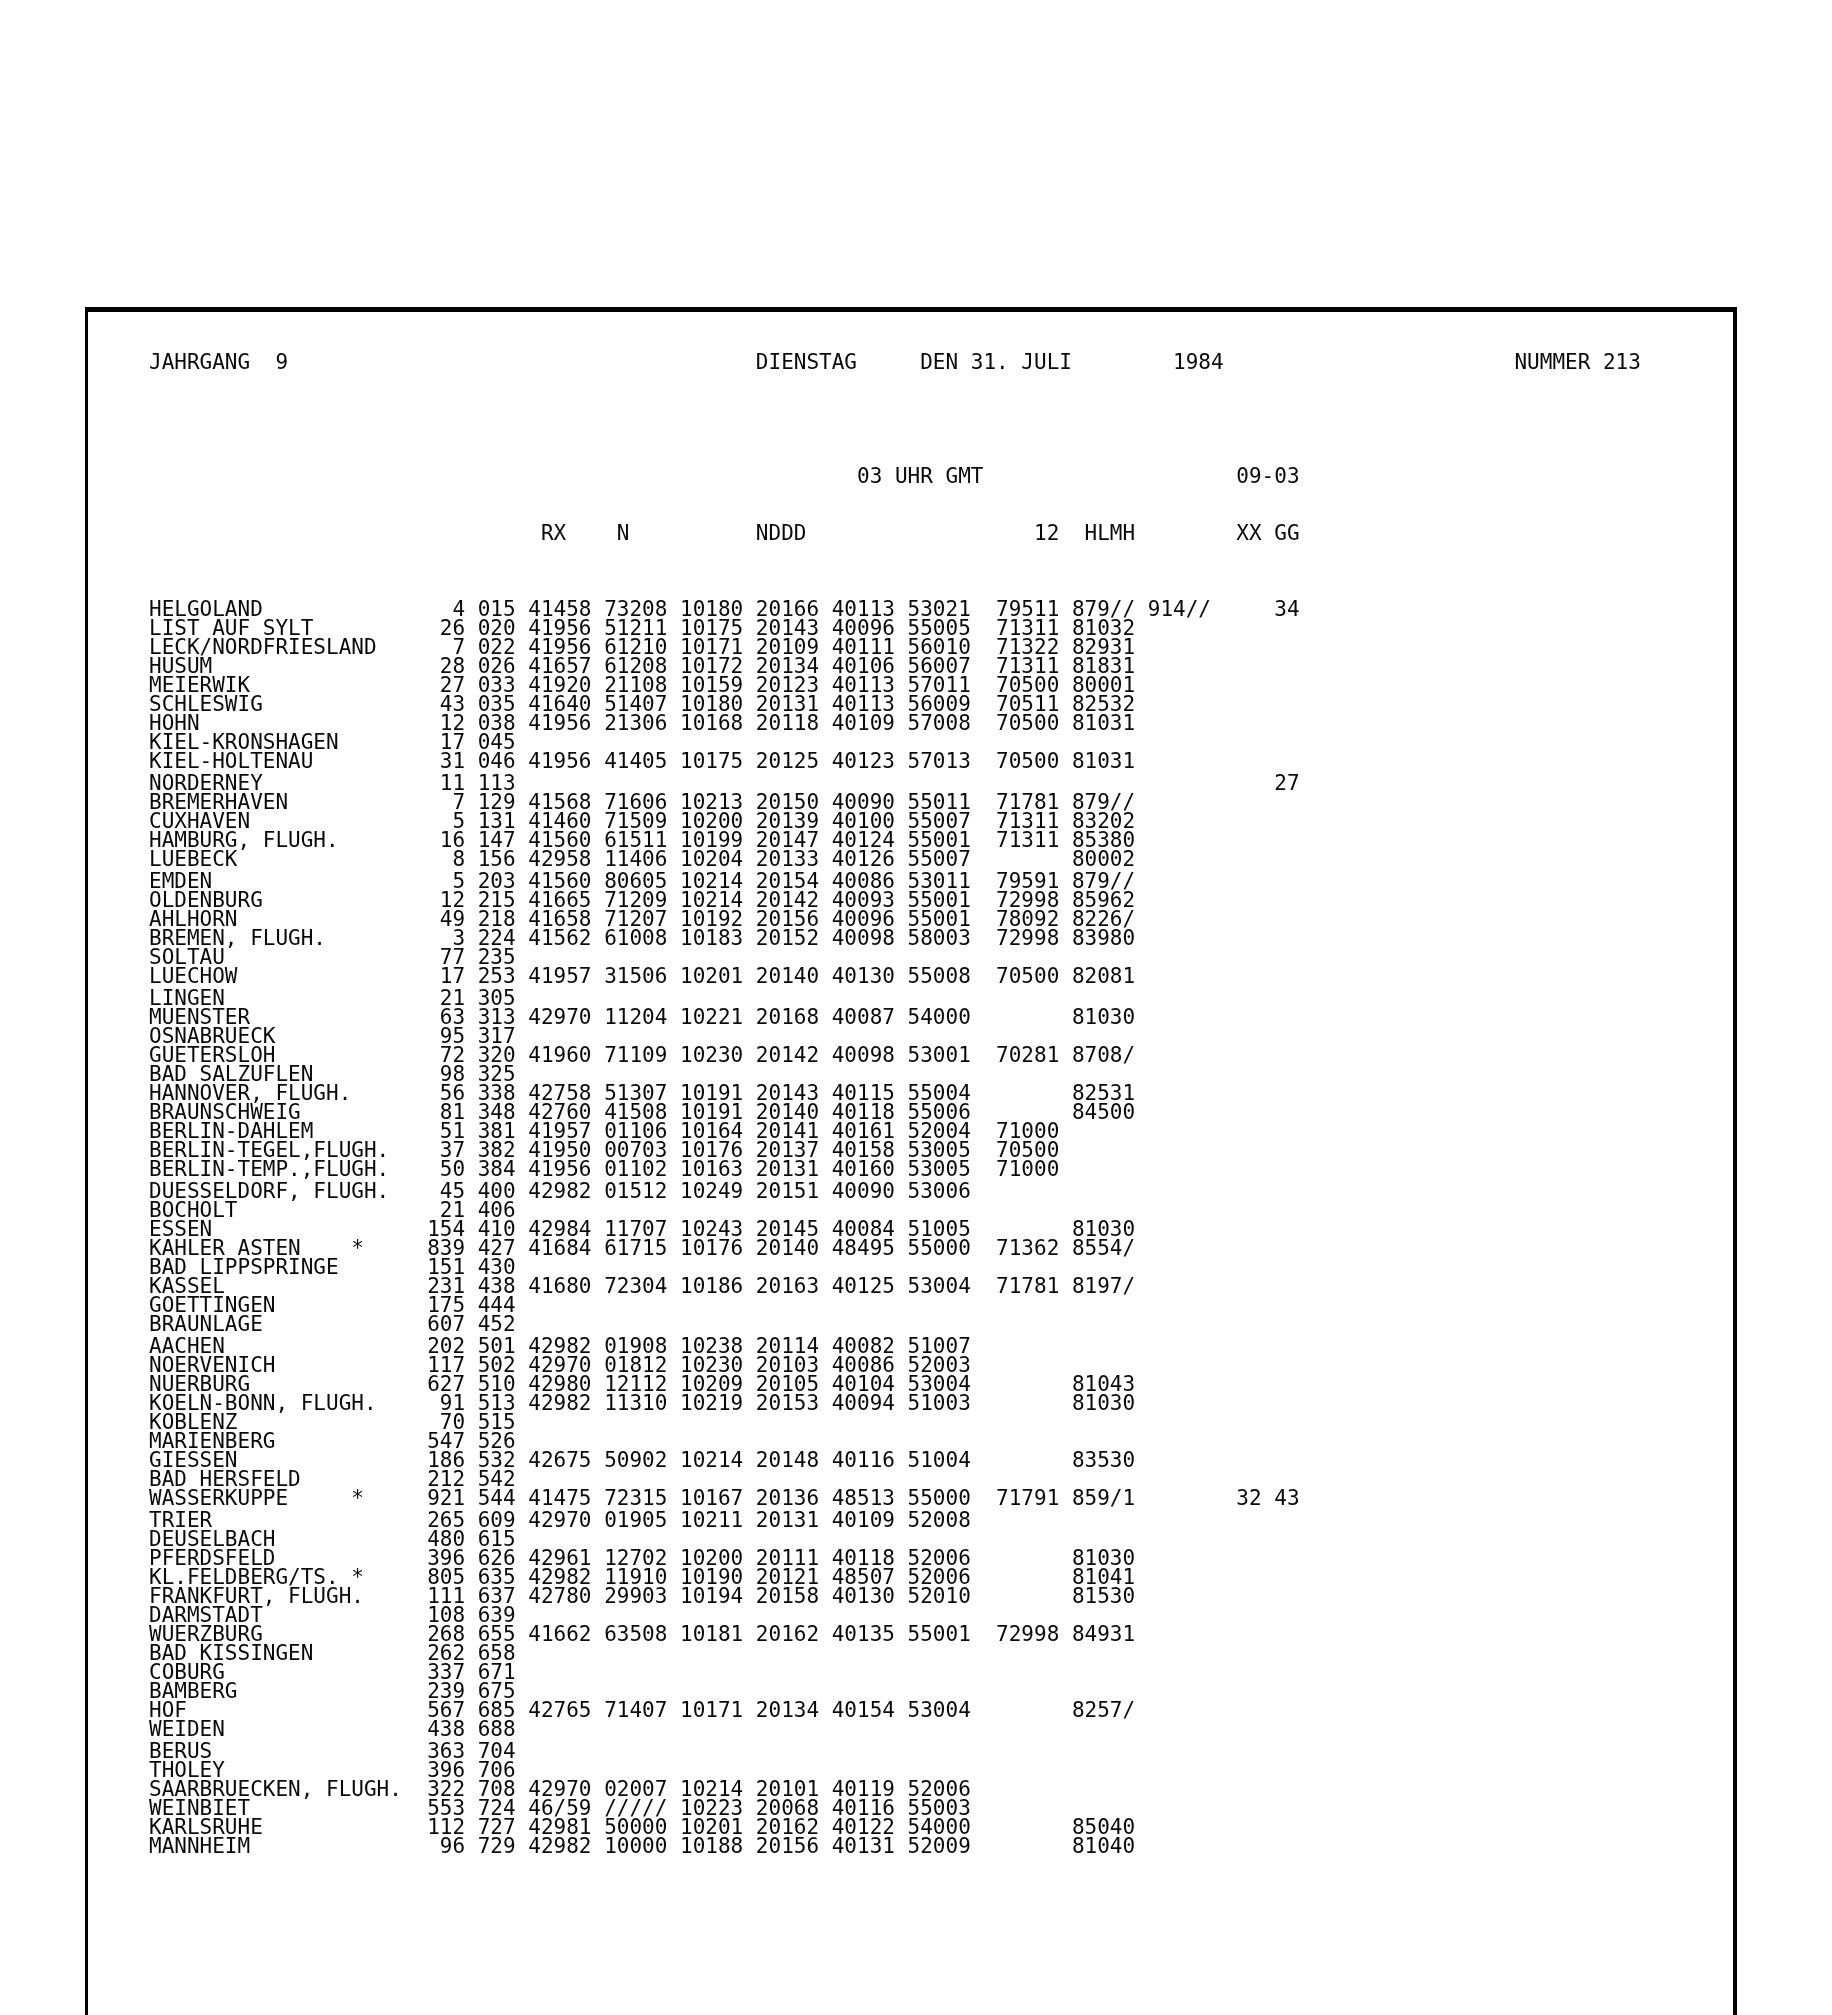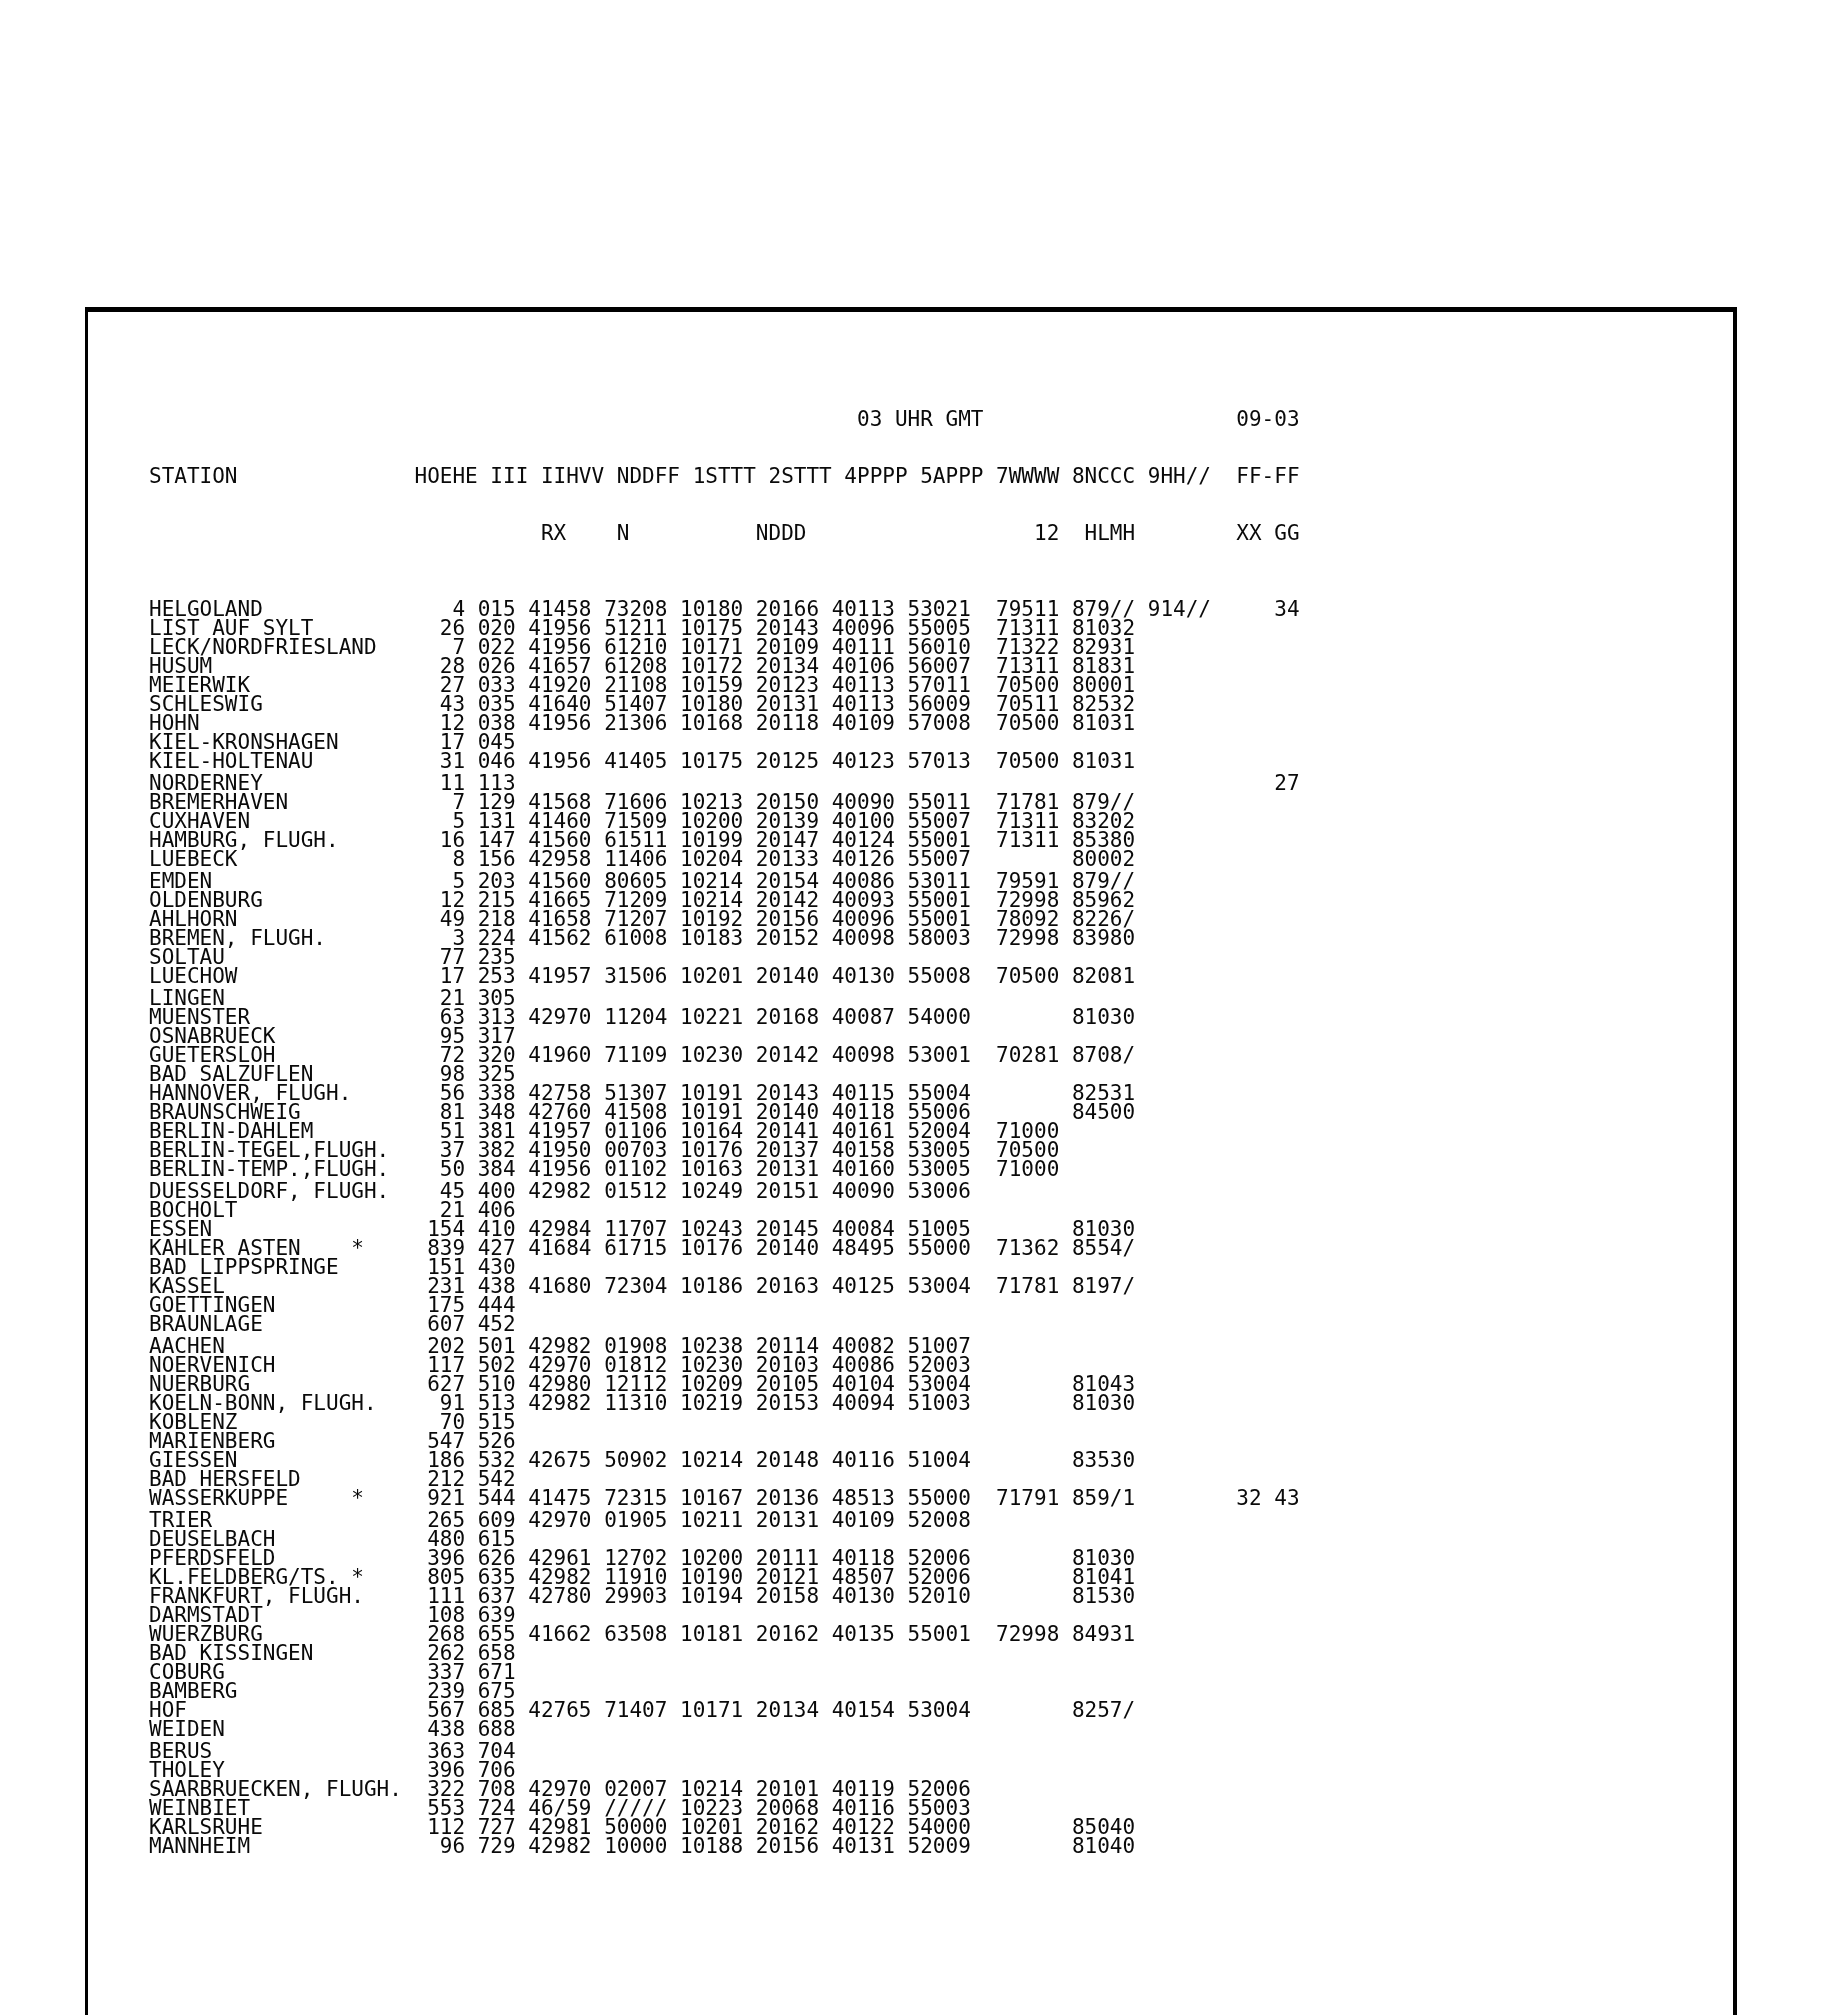--- a/index.html
+++ b/index.html
@@ -27,18 +27,18 @@
   .time-line{margin-top:57px;}
   .rows{margin-top:19px;}
   .gap{margin-top:3px;}
 </style>
 </head>
 <body>
 
 <div class="frame"></div>
 
 <div class="report">
+  <div class="masthead-line" id="masthead-line">JAHRGANG  9                                     DIENSTAG     DEN 31. JULI        1984                       NUMMER 213</div>
   <div class="time-line" id="time-line">                                                        03 UHR GMT                    09-03</div>
-  <div class="colhead1" id="colhead1">STATION              HOEHE III IIHVV NDDFF 1STTT 2STTT 4PPPP 5APPP 7WWWW 8NCCC 9HH//  FF-FF</div>
   <div class="colhead2" id="colhead2">                               RX    N          NDDD                  12  HLMH        XX GG</div>
   <div class="rows" id="rows"><div class="">HELGOLAND               4 015 41458 73208 10180 20166 40113 53021  79511 879// 914//     34</div><div class="">LIST AUF SYLT          26 020 41956 51211 10175 20143 40096 55005  71311 81032</div><div class="">LECK/NORDFRIESLAND      7 022 41956 61210 10171 20109 40111 56010  71322 82931</div><div class="">HUSUM                  28 026 41657 61208 10172 20134 40106 56007  71311 81831</div><div class="">MEIERWIK               27 033 41920 21108 10159 20123 40113 57011  70500 80001</div><div class="">SCHLESWIG              43 035 41640 51407 10180 20131 40113 56009  70511 82532</div><div class="">HOHN                   12 038 41956 21306 10168 20118 40109 57008  70500 81031</div><div class="">KIEL-KRONSHAGEN        17 045</div><div class="">KIEL-HOLTENAU          31 046 41956 41405 10175 20125 40123 57013  70500 81031</div><div class="gap">NORDERNEY              11 113                                                            27</div><div class="">BREMERHAVEN             7 129 41568 71606 10213 20150 40090 55011  71781 879//</div><div class="">CUXHAVEN                5 131 41460 71509 10200 20139 40100 55007  71311 83202</div><div class="">HAMBURG, FLUGH.        16 147 41560 61511 10199 20147 40124 55001  71311 85380</div><div class="">LUEBECK                 8 156 42958 11406 10204 20133 40126 55007        80002</div><div class="gap">EMDEN                   5 203 41560 80605 10214 20154 40086 53011  79591 879//</div><div class="">OLDENBURG              12 215 41665 71209 10214 20142 40093 55001  72998 85962</div><div class="">AHLHORN                49 218 41658 71207 10192 20156 40096 55001  78092 8226/</div><div class="">BREMEN, FLUGH.          3 224 41562 61008 10183 20152 40098 58003  72998 83980</div><div class="">SOLTAU                 77 235</div><div class="">LUECHOW                17 253 41957 31506 10201 20140 40130 55008  70500 82081</div><div class="gap">LINGEN                 21 305</div><div class="">MUENSTER               63 313 42970 11204 10221 20168 40087 54000        81030</div><div class="">OSNABRUECK             95 317</div><div class="">GUETERSLOH             72 320 41960 71109 10230 20142 40098 53001  70281 8708/</div><div class="">BAD SALZUFLEN          98 325</div><div class="">HANNOVER, FLUGH.       56 338 42758 51307 10191 20143 40115 55004        82531</div><div class="">BRAUNSCHWEIG           81 348 42760 41508 10191 20140 40118 55006        84500</div><div class="">BERLIN-DAHLEM          51 381 41957 01106 10164 20141 40161 52004  71000</div><div class="">BERLIN-TEGEL,FLUGH.    37 382 41950 00703 10176 20137 40158 53005  70500</div><div class="">BERLIN-TEMP.,FLUGH.    50 384 41956 01102 10163 20131 40160 53005  71000</div><div class="gap">DUESSELDORF, FLUGH.    45 400 42982 01512 10249 20151 40090 53006</div><div class="">BOCHOLT                21 406</div><div class="">ESSEN                 154 410 42984 11707 10243 20145 40084 51005        81030</div><div class="">KAHLER ASTEN    *     839 427 41684 61715 10176 20140 48495 55000  71362 8554/</div><div class="">BAD LIPPSPRINGE       151 430</div><div class="">KASSEL                231 438 41680 72304 10186 20163 40125 53004  71781 8197/</div><div class="">GOETTINGEN            175 444</div><div class="">BRAUNLAGE             607 452</div><div class="gap">AACHEN                202 501 42982 01908 10238 20114 40082 51007</div><div class="">NOERVENICH            117 502 42970 01812 10230 20103 40086 52003</div><div class="">NUERBURG              627 510 42980 12112 10209 20105 40104 53004        81043</div><div class="">KOELN-BONN, FLUGH.     91 513 42982 11310 10219 20153 40094 51003        81030</div><div class="">KOBLENZ                70 515</div><div class="">MARIENBERG            547 526</div><div class="">GIESSEN               186 532 42675 50902 10214 20148 40116 51004        83530</div><div class="">BAD HERSFELD          212 542</div><div class="">WASSERKUPPE     *     921 544 41475 72315 10167 20136 48513 55000  71791 859/1        32 43</div><div class="gap">TRIER                 265 609 42970 01905 10211 20131 40109 52008</div><div class="">DEUSELBACH            480 615</div><div class="">PFERDSFELD            396 626 42961 12702 10200 20111 40118 52006        81030</div><div class="">KL.FELDBERG/TS. *     805 635 42982 11910 10190 20121 48507 52006        81041</div><div class="">FRANKFURT, FLUGH.     111 637 42780 29903 10194 20158 40130 52010        81530</div><div class="">DARMSTADT             108 639</div><div class="">WUERZBURG             268 655 41662 63508 10181 20162 40135 55001  72998 84931</div><div class="">BAD KISSINGEN         262 658</div><div class="">COBURG                337 671</div><div class="">BAMBERG               239 675</div><div class="">HOF                   567 685 42765 71407 10171 20134 40154 53004        8257/</div><div class="">WEIDEN                438 688</div><div class="gap">BERUS                 363 704</div><div class="">THOLEY                396 706</div><div class="">SAARBRUECKEN, FLUGH.  322 708 42970 02007 10214 20101 40119 52006</div><div class="">WEINBIET              553 724 46/59 ///// 10223 20068 40116 55003</div><div class="">KARLSRUHE             112 727 42981 50000 10201 20162 40122 54000        85040</div><div class="">MANNHEIM               96 729 42982 10000 10188 20156 40131 52009        81040</div></div>
 </div>
 
 
 </body></html>

